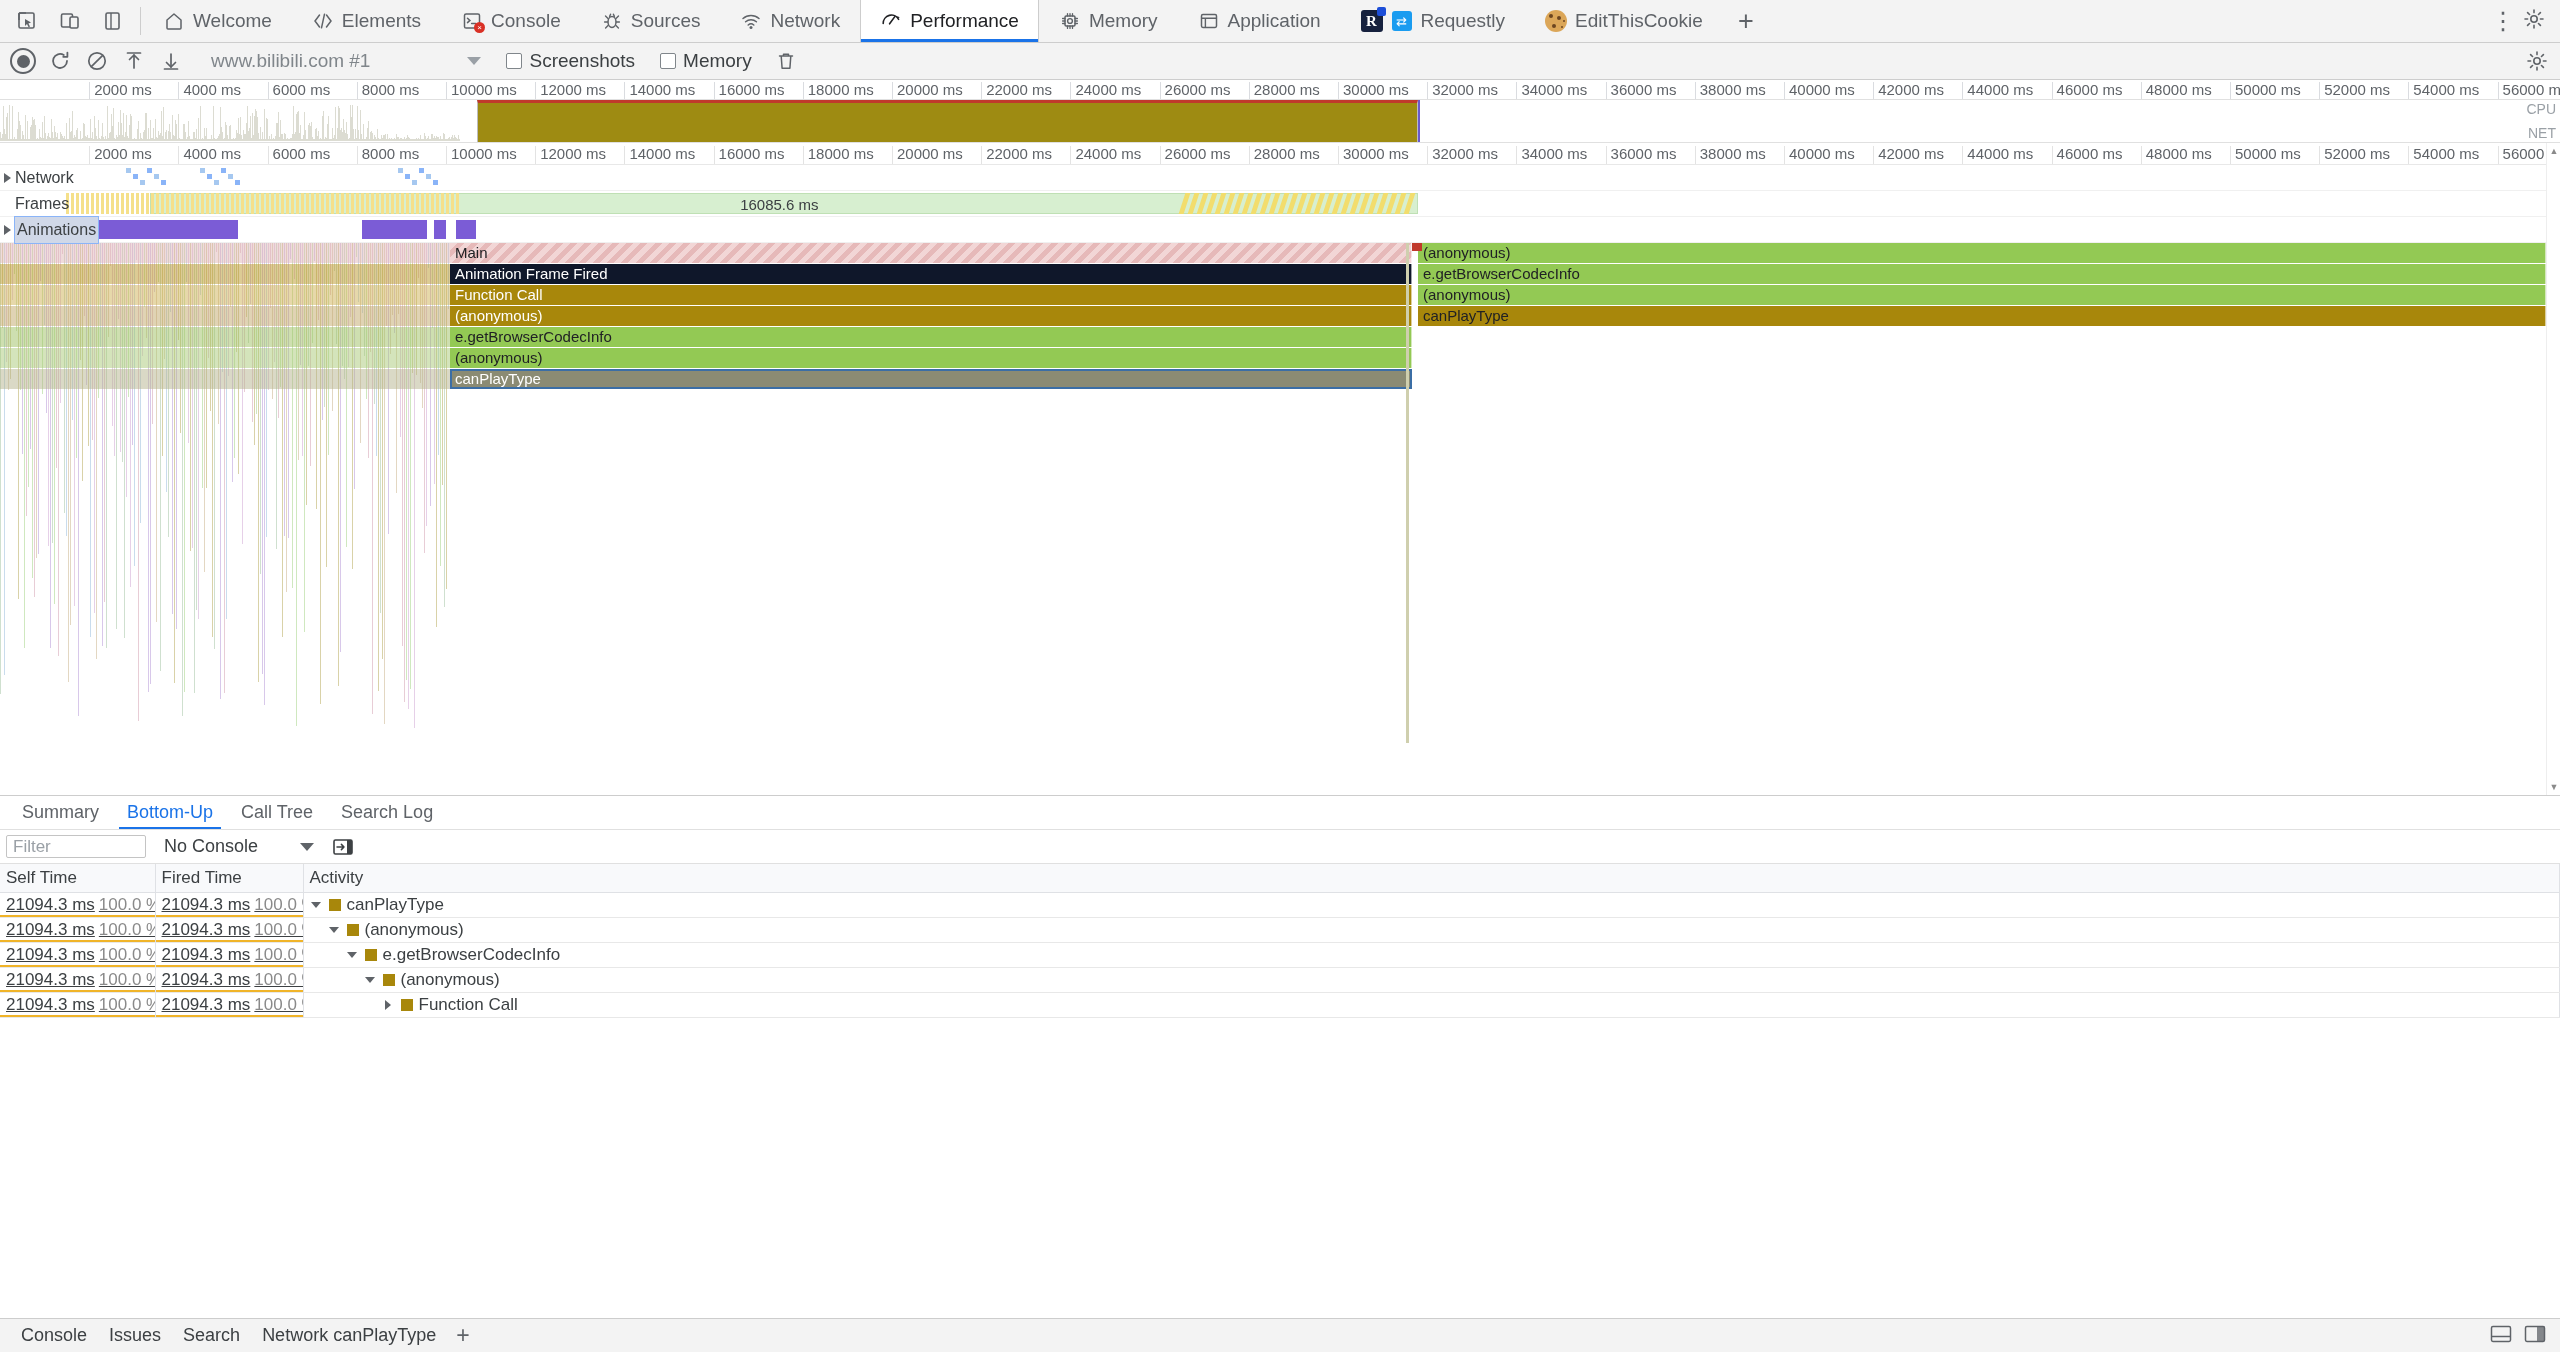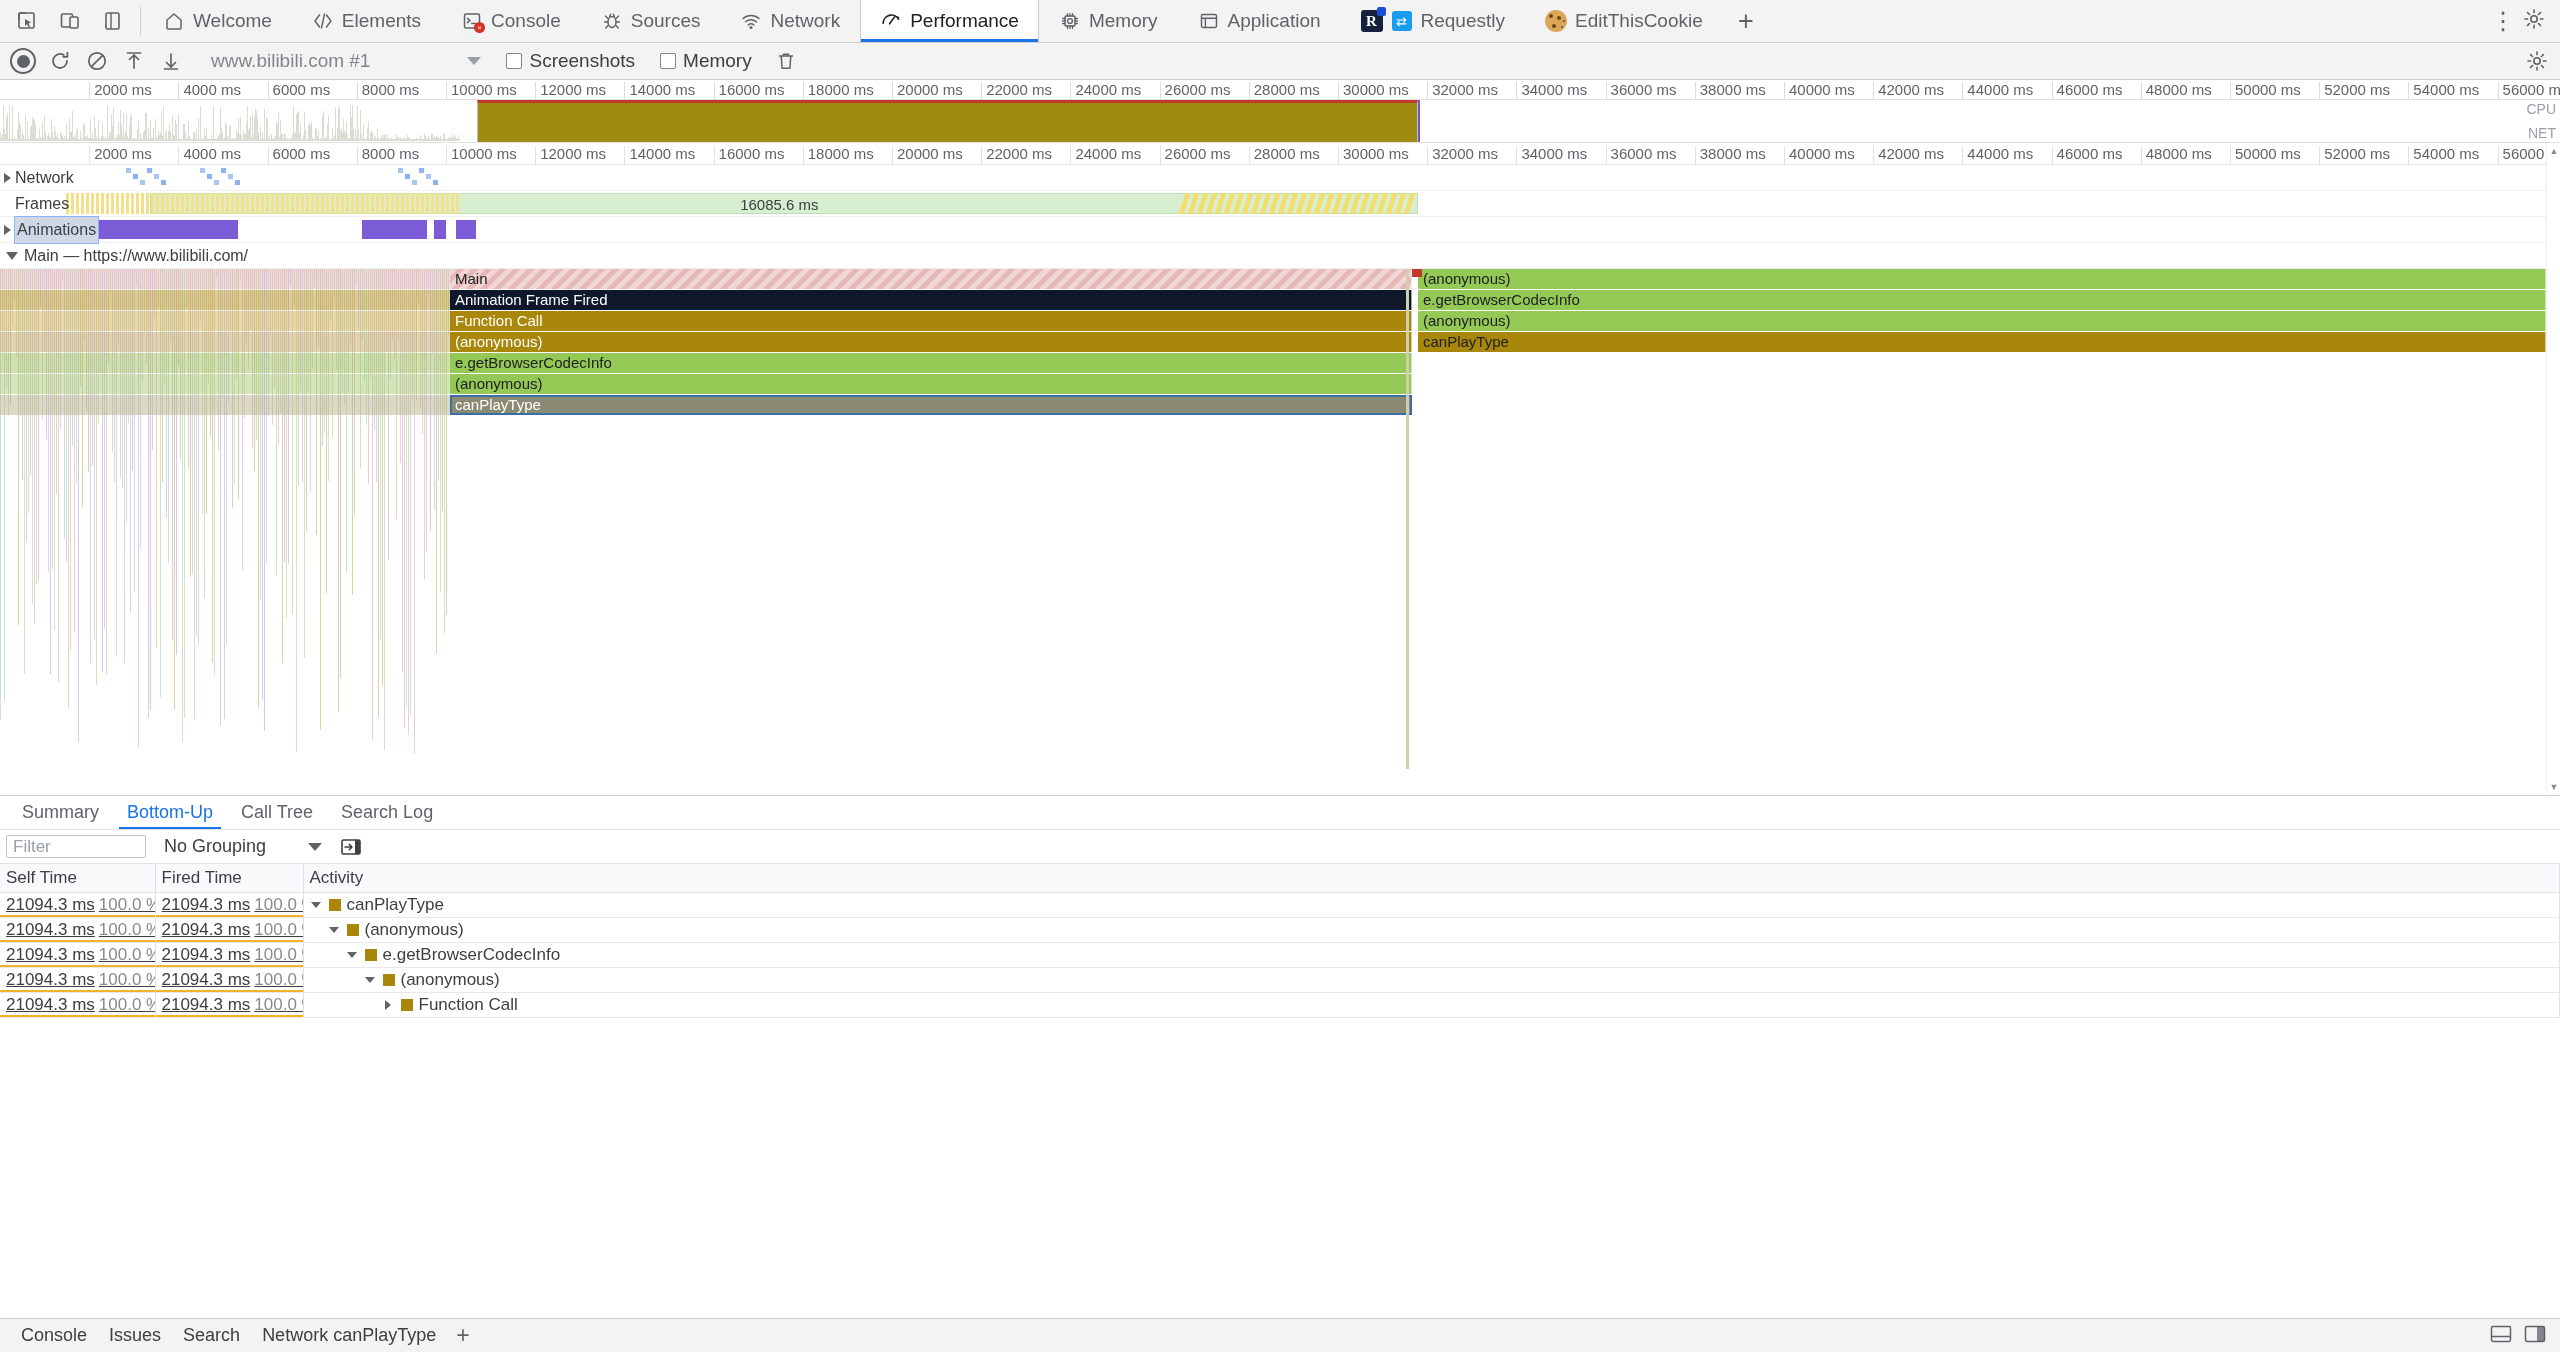--- a/index.html
+++ b/index.html
@@ -1099,24 +1099,20 @@
             <span class="tri"></span>
             <span class="sel-name">Animations</span>
           </div>
           <div style="position: absolute; top: 3px; height: 19px; left: 68px; width: 170px; background: rgb(123, 92, 214);"></div>
           <div style="position: absolute; top: 3px; height: 19px; left: 362px; width: 65px; background: rgb(123, 92, 214);"></div>
           <div style="position: absolute; top: 3px; height: 19px; left: 434px; width: 12px; background: rgb(123, 92, 214);"></div>
           <div style="position: absolute; top: 3px; height: 19px; left: 456px; width: 20px; background: rgb(123, 92, 214);"></div>
         </div>
       </div>
 
-    <div class="main-head">
-      <span class="tri open"></span>
-      <span>Main — https://www.bilibili.com/</span>
-    </div>
 
     <div class="flame" id="flame" style="height: 500px;">
         <div style="position: absolute; left: 0px; top: 0px; width: 450px; height: 500px;">
           <i style="position: absolute; top: 0px; left: 0px; width: 1.4px; height: 451.067px; background: rgb(207, 224, 207);"></i>
           <i style="position: absolute; top: 0px; left: 2px; width: 1.4px; height: 84.779px; background: rgb(217, 210, 168);"></i>
           <i style="position: absolute; top: 0px; left: 4px; width: 1.4px; height: 432.138px; background: rgb(201, 220, 237);"></i>
           <i style="position: absolute; top: 0px; left: 6px; width: 1.4px; height: 118.681px; background: rgb(230, 208, 232);"></i>
           <i style="position: absolute; top: 0px; left: 8px; width: 1.4px; height: 147.116px; background: rgb(227, 215, 194);"></i>
           <i style="position: absolute; top: 0px; left: 10px; width: 1.4px; height: 135.955px; background: rgb(217, 210, 168);"></i>
           <i style="position: absolute; top: 0px; left: 12px; width: 1.4px; height: 56.9908px; background: rgb(230, 208, 232);"></i>
@@ -1373,21 +1369,21 @@
     <div class="subtabs" id="subtabs">
         <div class="subtab">Summary</div>
         <div class="subtab active">Bottom-Up</div>
         <div class="subtab">Call Tree</div>
         <div class="subtab">Search Log</div>
       </div>
 
     <div class="filterbar">
       <input class="filter-input" placeholder="Filter" style="">
       <div class="grouping">
-        <span class="lbl">No Grouping</span>
+        <span class="lbl">No Console</span>
         <span class="cd"></span>
       </div>
       <div class="tb-export">
         <svg width="22" height="20" viewBox="0 0 22 20">
             <rect x="2" y="3" width="18" height="14" rx="1.4" stroke="#3c4043" stroke-width="1.6" fill="none"></rect>
             <rect x="15" y="3" width="5" height="14" fill="#3c4043"></rect>
             <path d="M5 10h7M9.4 7.4L12 10l-2.6 2.6" stroke="#3c4043" stroke-width="1.5" fill="none" stroke-linecap="round" stroke-linejoin="round"></path>
           </svg>
       </div>
     </div>

